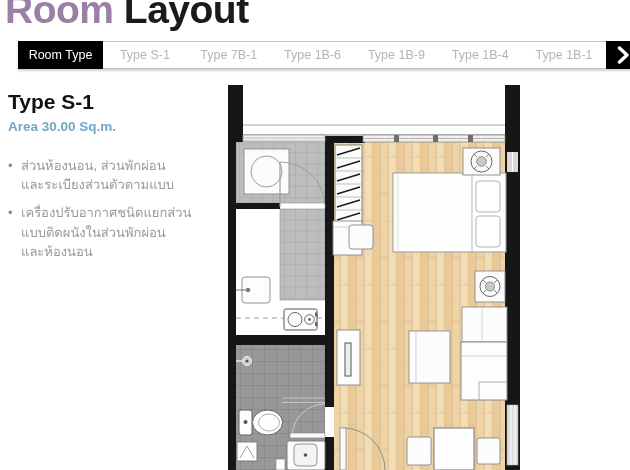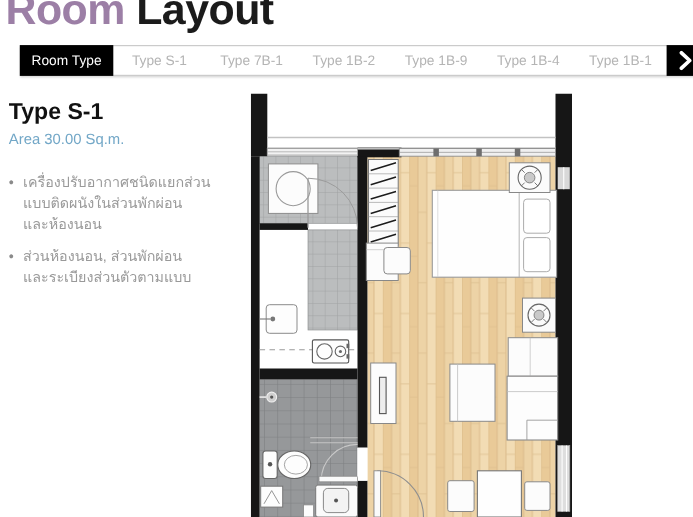--- a/index.html
+++ b/index.html
@@ -19,60 +19,60 @@
   .tab-active{background:#000;color:#fff;font-size:12.5px;display:flex;align-items:center;
               justify-content:center;width:85px;flex:none;margin:-1px 0 -1px -1px;}
   .tab{flex:1;display:flex;align-items:center;justify-content:center;color:#b4b4b4;
        font-size:12.5px;cursor:default;}
   .nav-next{width:34px;flex:none;background:#000;display:flex;align-items:center;
             justify-content:center;margin:-1px -1px -1px 0;}
 
   
   .unit-info{position:absolute;left:8px;top:90px;width:215px;}
   .unit-name{font-size:21px;font-weight:bold;color:#111;}
-  .unit-area{font-size:13.5px;color:#72a7c7;margin-top:5px;}
+  .unit-area{font-size:13.5px;color:#72a7c7;margin-top:5px;font-weight:bold;}
   .feature-list{list-style:none;margin:22px 0 0 0;padding:0;}
   .feature-list li{position:relative;padding-left:13px;margin-bottom:9px;font-size:13px;
                    line-height:1.48;color:#999;white-space:pre-line;}
   .feature-list li::before{content:"\2022";position:absolute;left:0;top:0;color:#8a8a8a;}
 
   
   .floorplan{position:absolute;left:228px;top:85px;}
 </style>
 </head>
 <body>
 
 <div id="page">
 
   <div class="page-title"><span class="title-accent">Room</span><span class="title-rest"> Layout</span></div>
 
   <div class="navbar">
     <div class="tab-active">Room Type</div>
     <div class="tab">Type S-1</div>
     <div class="tab">Type 7B-1</div>
-    <div class="tab">Type 1B-2</div>
+    <div class="tab">Type 1B-6</div>
     <div class="tab">Type 1B-9</div>
     <div class="tab">Type 1B-4</div>
     <div class="tab">Type 1B-1</div>
     <div class="nav-next">
       <svg width="12" height="18" viewBox="0 0 12 18">
         <polyline points="2.5,2 10,9 2.5,16" fill="none" stroke="#ffffff" stroke-width="3.4" stroke-linecap="round" stroke-linejoin="round"></polyline>
       </svg>
     </div>
   </div>
 
   <div class="unit-info">
     <div class="unit-name">Type S-1</div>
     <div class="unit-area">Area 30.00 Sq.m.</div>
     <ul class="feature-list">
+      <li>ส่วนห้องนอน, ส่วนพักผ่อน
+และระเบียงส่วนตัวตามแบบ</li>
       <li>เครื่องปรับอากาศชนิดแยกส่วน
 แบบติดผนังในส่วนพักผ่อน
 และห้องนอน</li>
-      <li>ส่วนห้องนอน, ส่วนพักผ่อน
-และระเบียงส่วนตัวตามแบบ</li>
     </ul>
   </div>
 
   <svg class="floorplan" width="292" height="385" viewBox="0 0 292 385">
     <defs>
       <pattern id="wood" patternUnits="userSpaceOnUse" width="24" height="64">
         <rect width="24" height="64" fill="#edd3a6"></rect>
         <rect x="0" width="8" height="64" fill="#e9ca98"></rect>
         <rect x="16" width="8" height="64" fill="#f2dcb4"></rect>
         <path d="M0 0V64 M8 0V64 M16 0V64" stroke="#d8b787" stroke-width="0.8"></path>

